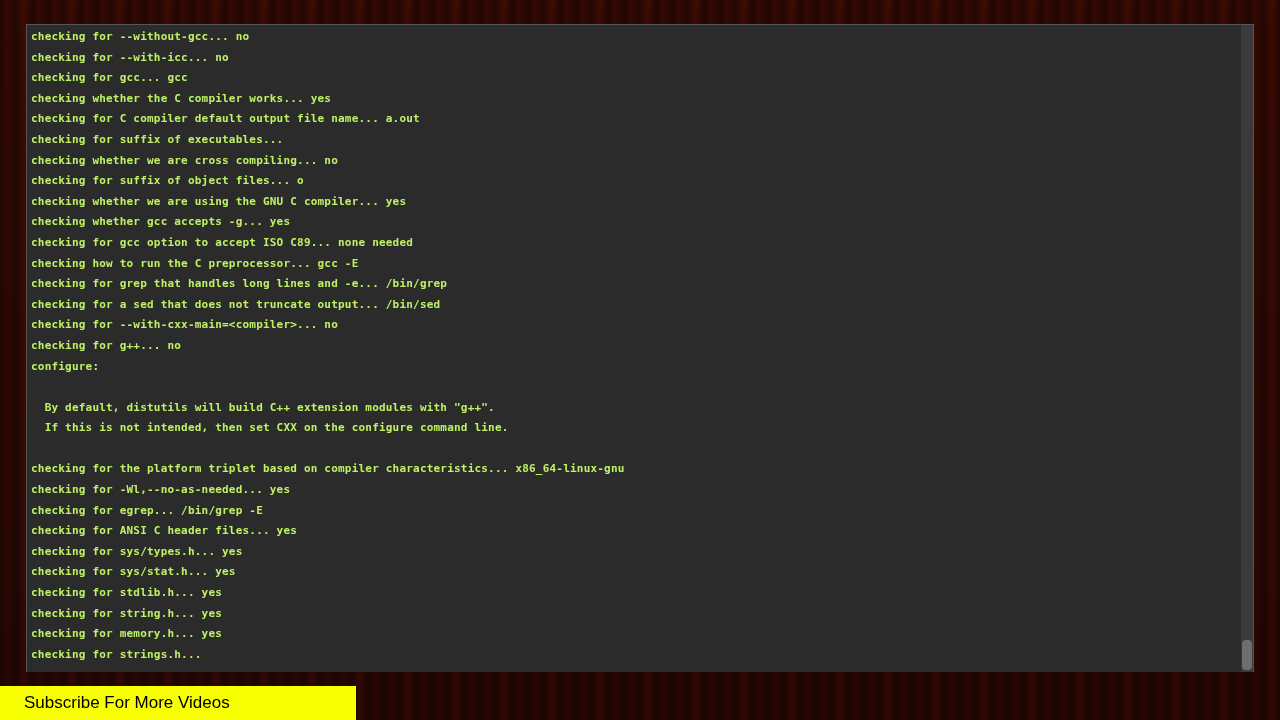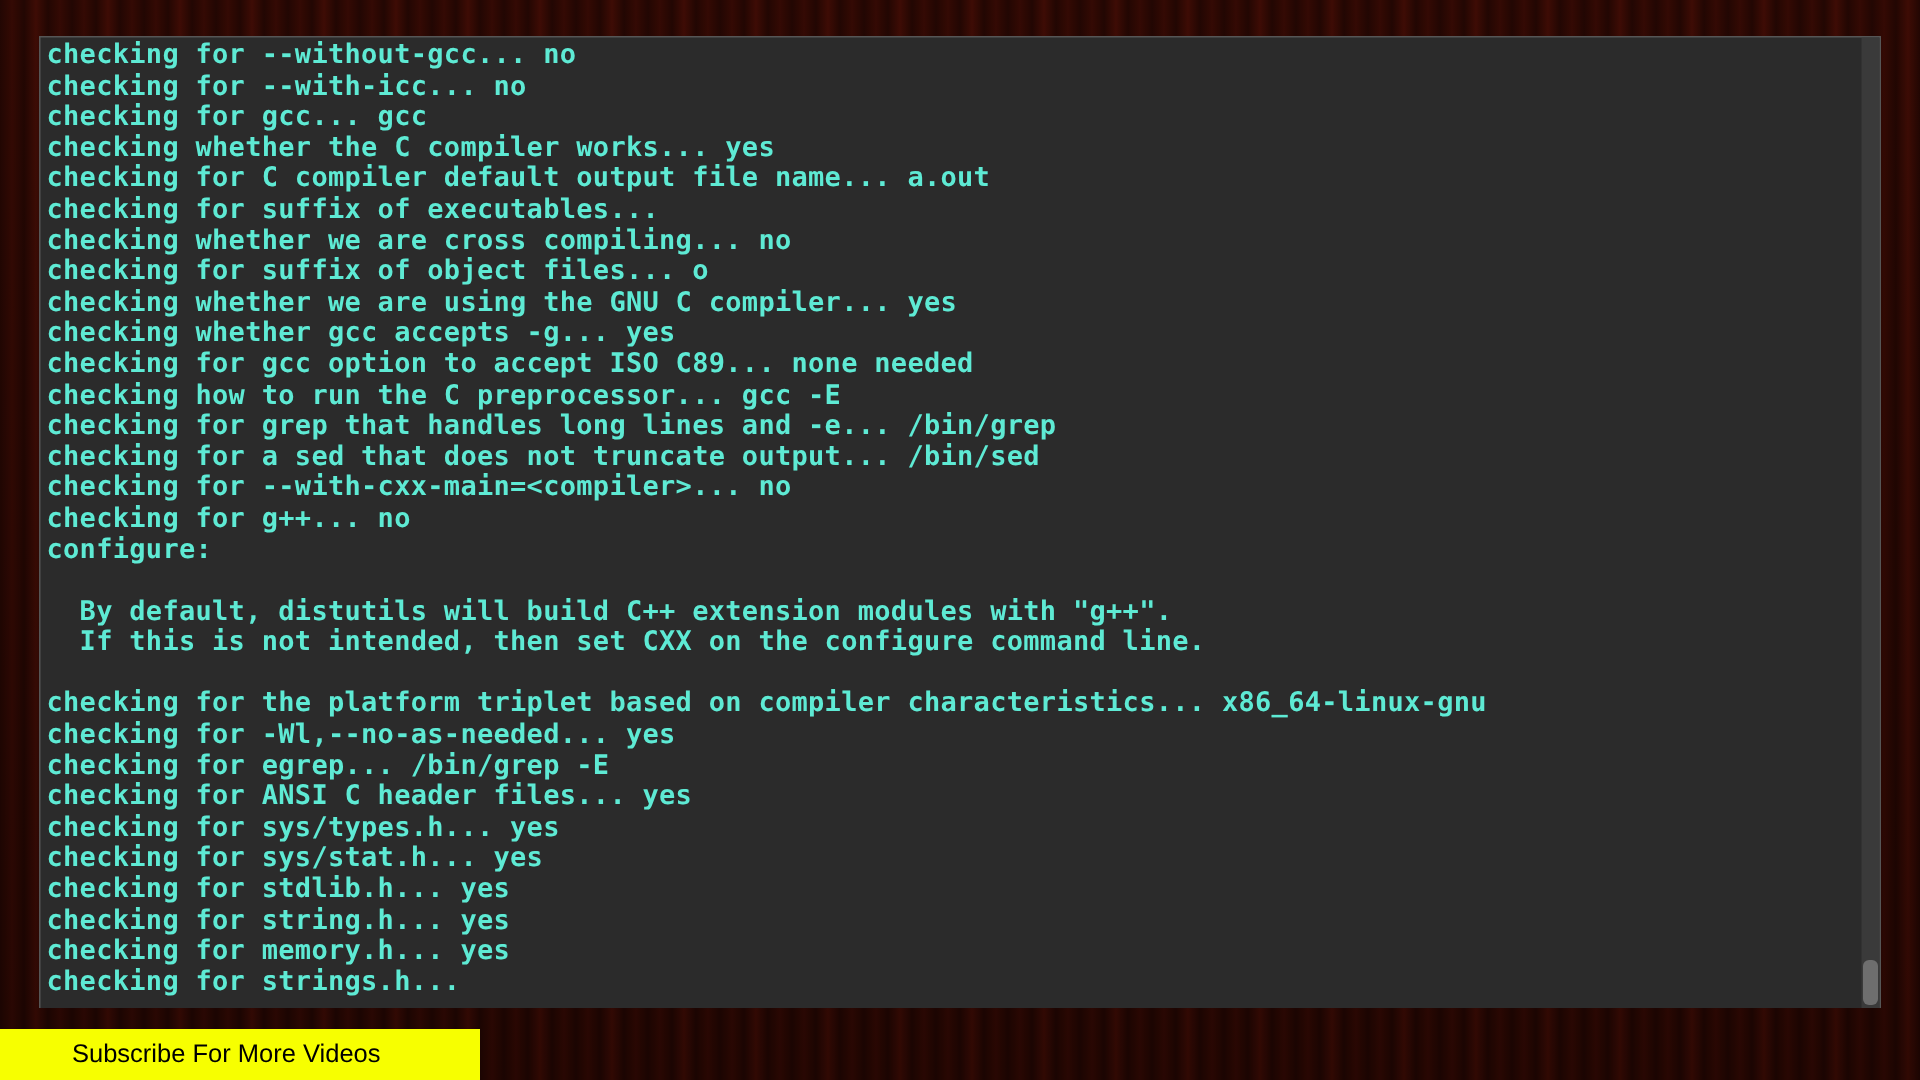--- a/index.html
+++ b/index.html
@@ -36,22 +36,22 @@
     box-sizing: border-box;
     overflow: hidden;
   }
   .terminal-inner {
     position: absolute;
     left: 0;
     top: 0;
     right: 12px;
     bottom: 0;
     padding: 2px 8px 0 4px;
-    color: #5eead4;
-    font-size: 18px;
+    color: #bef264;
+    font-size: 11px;
     line-height: 20.6px;
     white-space: pre;
     font-weight: bold;
     letter-spacing: 0.2px;
   }
   .scrollbar-track {
     position: absolute;
     right: 0;
     top: 0;
     width: 12px;
@@ -64,30 +64,30 @@
     width: 10px;
     bottom: 2px;
     height: 30px;
     background: #6e6e6e;
     border-radius: 4px;
   }
   .banner {
     position: absolute;
     left: 0;
     bottom: 0;
-    width: 320px;
+    width: 356px;
     height: 34px;
     background: #f7ff00;
     color: #000;
     font-family: Arial, Helvetica, sans-serif;
     font-size: 17px;
     font-weight: 400;
     display: flex;
     align-items: center;
-    padding-left: 48px;
+    padding-left: 24px;
     box-sizing: border-box;
   }
 </style>
 </head>
 <body>
 
 <div class="desktop">
 
   <div class="terminal">
     <div class="terminal-inner">checking for --without-gcc... no

